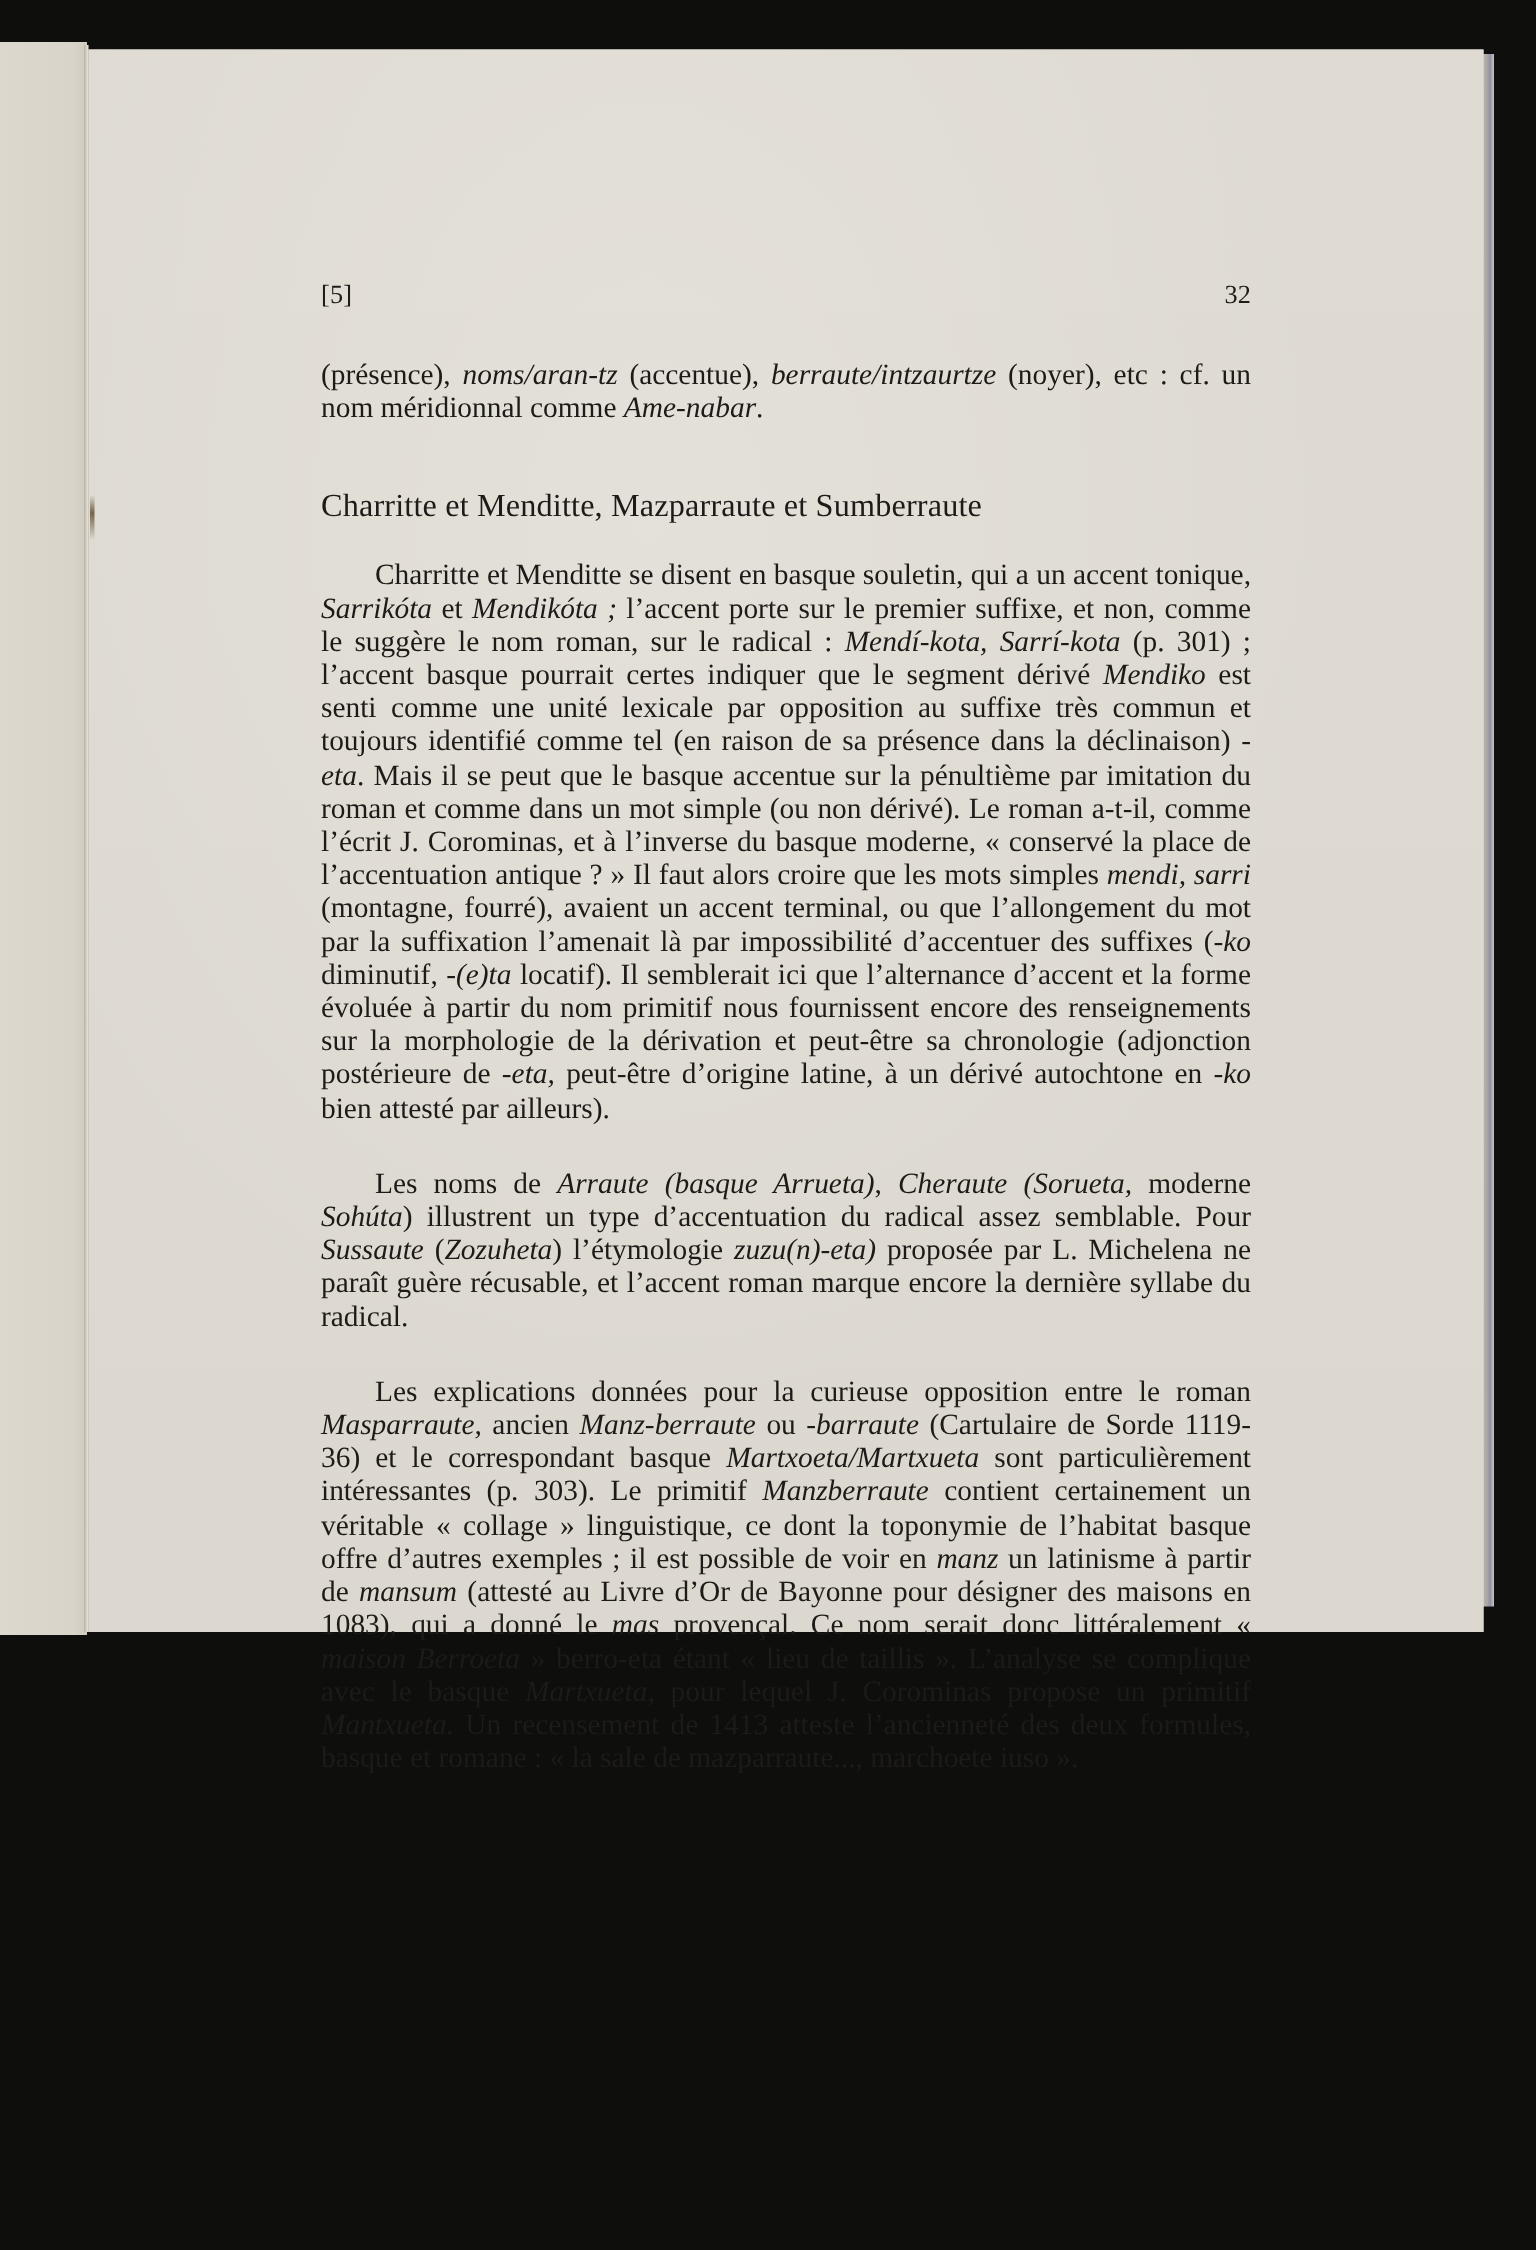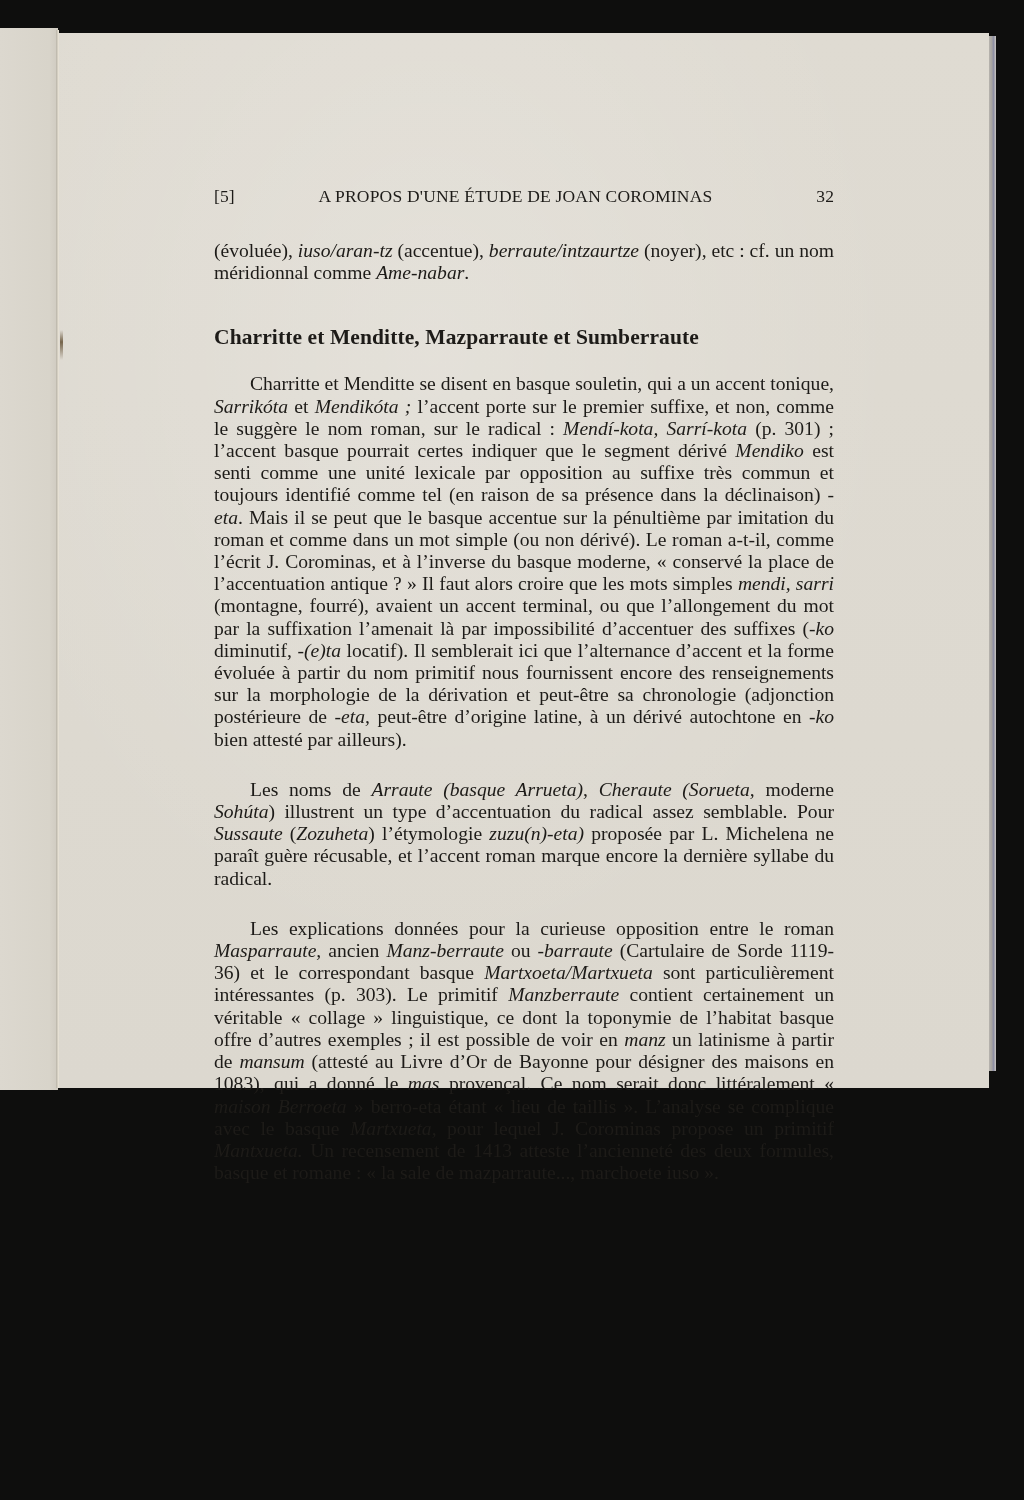--- a/index.html
+++ b/index.html
@@ -96,21 +96,21 @@
     }
     .first-p {
       margin-top: 28px;
     }
     .indent {
       text-indent: 36px;
     }
     .section-heading {
       margin: 40px 0 0 0;
       font-size: 21.5px;
-      font-weight: bold;
+      font-weight: normal;
       letter-spacing: 0.1px;
       line-height: 26px;
     }
     .after-heading {
       margin-top: 23px;
     }
     .para-gap {
       margin-top: 28px;
     }
     em { font-style: italic; }
@@ -121,25 +121,24 @@
 <div class="scan">
   <div class="left-page lower"></div>
   <div class="page-edge-stack"></div>
   <div class="right-page"></div>
   <div class="gutter"></div>
   <div class="margin-mark"></div>
 
   <div class="text-block">
     <div class="running-head">
       <span>[5]</span>
-      <span class="title">A PROPOS D'UNE ÉTUDE DE JOAN COROMINAS</span>
       <span>32</span>
     </div>
 
-    <p class="body-p first-p"><span>(évoluée), </span><em>iuso/aran-tz</em><span> (accentue), </span><em>berraute/intzaurtze</em><span> (noyer), etc : cf. un nom méridionnal comme </span><em>Ame-nabar</em><span>.</span></p>
+    <p class="body-p first-p"><span>(présence), </span><em>noms/aran-tz</em><span> (accentue), </span><em>berraute/intzaurtze</em><span> (noyer), etc : cf. un nom méridionnal comme </span><em>Ame-nabar</em><span>.</span></p>
 
     <h2 class="section-heading">Charritte et Menditte, Mazparraute et Sumberraute</h2>
 
     <p class="body-p indent after-heading"><span>Charritte et Menditte se disent en basque souletin, qui a un accent tonique, </span><em>Sarrikóta</em><span> et </span><em>Mendikóta ;</em><span> l’accent porte sur le premier suffixe, et non, comme le suggère le nom roman, sur le radical : </span><em>Mendí-kota, Sarrí-kota</em><span> (p. 301) ; l’accent basque pourrait certes indi­quer que le segment dérivé </span><em>Mendiko</em><span> est senti comme une unité lexi­cale par opposition au suffixe très commun et toujours identifié comme tel (en raison de sa présence dans la déclinaison) </span><em>-eta</em><span>. Mais il se peut que le basque accentue sur la pénultième par imitation du roman et comme dans un mot simple (ou non dérivé). Le roman a-t-il, comme l’écrit J. Corominas, et à l’inverse du basque moderne, « con­servé la place de l’accentuation antique ? » Il faut alors croire que les mots simples </span><em>mendi, sarri</em><span> (montagne, fourré), avaient un accent ter­minal, ou que l’allongement du mot par la suffixation l’amenait là par impossibilité d’accentuer des suffixes (-</span><em>ko</em><span> diminutif, </span><em>-(e)ta</em><span> locatif). Il semblerait ici que l’alternance d’accent et la forme évoluée à partir du nom primitif nous fournissent encore des renseignements sur la morphologie de la dérivation et peut-être sa chronologie (adjonction postérieure de </span><em>-eta,</em><span> peut-être d’origine latine, à un dérivé autochtone en </span><em>-ko</em><span> bien attesté par ailleurs).</span></p>
     <p class="body-p indent para-gap"><span>Les noms de </span><em>Arraute (basque Arrueta)</em><span>, </span><em>Cheraute (Sorueta,</em><span> moderne </span><em>Sohúta</em><span>) illustrent un type d’accentuation du radical assez semblable. Pour </span><em>Sussaute</em><span> (</span><em>Zozuheta</em><span>) l’étymologie </span><em>zuzu(n)-eta)</em><span> propo­sée par L. Michelena ne paraît guère récusable, et l’accent roman marque encore la dernière syllabe du radical.</span></p>
     <p class="body-p indent para-gap"><span>Les explications données pour la curieuse opposition entre le roman </span><em>Masparraute,</em><span> ancien </span><em>Manz-berraute</em><span> ou </span><em>-barraute</em><span> (Cartulaire de Sorde 1119-36) et le correspondant basque </span><em>Martxoeta/Martxueta</em><span> sont particulièrement intéressantes (p. 303). Le primitif </span><em>Manz­berraute</em><span> contient certainement un véritable « collage » linguistique, ce dont la toponymie de l’habitat basque offre d’autres exemples ; il est possible de voir en </span><em>manz</em><span> un latinisme à partir de </span><em>mansum</em><span> (attesté au Livre d’Or de Bayonne pour désigner des maisons en 1083), qui a donné le </span><em>mas</em><span> provençal. Ce nom serait donc littéralement « </span><em>maison Berroeta</em><span> » berro-eta étant « lieu de taillis ». L’analyse se complique avec le basque </span><em>Martxueta,</em><span> pour lequel J. Corominas propose un pri­mitif </span><em>Mantxueta.</em><span> Un recensement de 1413 atteste l’ancienneté des deux formules, basque et romane : « la sale de mazparraute..., mar­choete iuso ».</span></p>
   </div>
 </div>
 
 </body></html>

